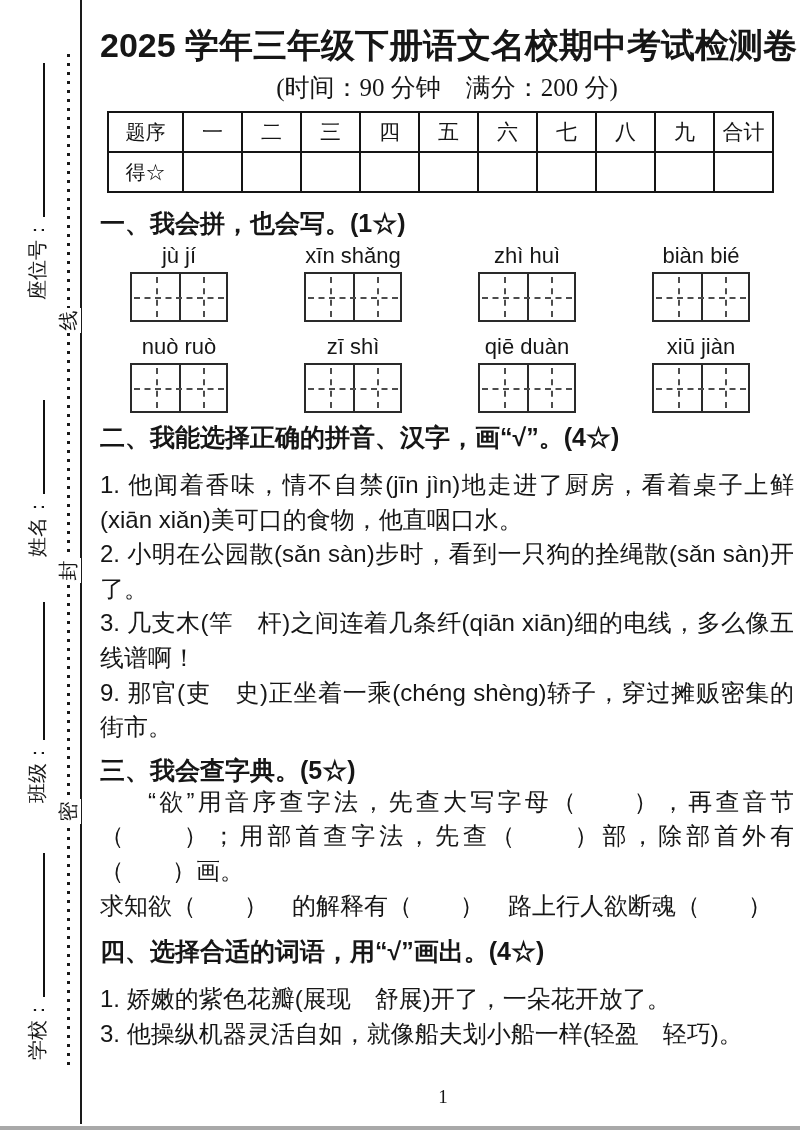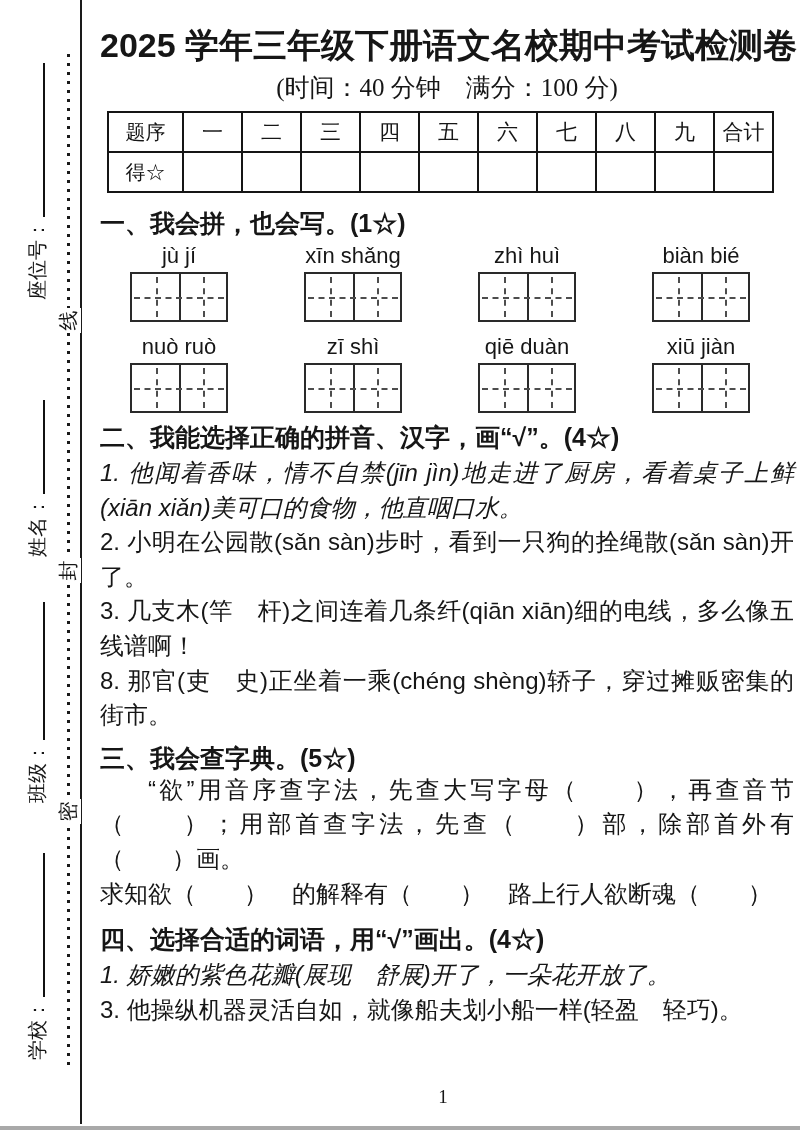--- a/index.html
+++ b/index.html
@@ -146,21 +146,21 @@
   .py-box .hdash {
     position: absolute; left: 2px; right: 2px; top: 50%; height: 0;
     border-top: 2px dashed #4d4d4d;
   }
 
   .body-p {
     font-size: 24px;
     line-height: 34.6px;
     text-align: justify;
   }
-  .first-item { margin-top: 4px; font-style: italic; }
+  .first-item { margin-top: 16px; }
   .indent2 { text-indent: 2em; }
   .nowrap { white-space: nowrap; text-align: left; }
 
   .page-number {
     position: absolute;
     left: 96px; top: 1086px;
     width: 694px;
     text-align: center;
     font-size: 19px;
     font-family: "Liberation Serif", serif;
@@ -189,21 +189,21 @@
   <span class="blank"></span>
 </div>
 
 <div class="seal-char" style="top:333px;">线</div>
 <div class="seal-char" style="top:583px;">封</div>
 <div class="seal-char" style="top:824px;">密</div>
 
 <div class="main">
 
   <div class="exam-title">2025 学年三年级下册语文名校期中考试检测卷</div>
-  <div class="exam-subtitle">(时间：40 分钟　满分：100 分)</div>
+  <div class="exam-subtitle">(时间：90 分钟　满分：200 分)</div>
 
   <table class="score-table">
     <tbody>
         <tr>
       <td class="lbl" style="width:75px;">题序</td>
       <td>一</td>
       <td>二</td>
       <td>三</td>
       <td>四</td>
       <td>五</td>
@@ -306,21 +306,21 @@
         <div class="mid-solid"></div>
         <div class="hdash"></div>
       </div>
     </div>
   </div>
 
   <div class="sec-heading mt-sec2">二、我能选择正确的拼音、汉字，画“√”。(4☆)</div>
   <p class="body-p first-item">1. 他闻着香味，情不自禁(jīn jìn)地走进了厨房，看着桌子上鲜(xiān xiǎn)美可口的食物，他直咽口水。</p>
   <p class="body-p">2. 小明在公园散(sǎn sàn)步时，看到一只狗的拴绳散(sǎn sàn)开了。</p>
   <p class="body-p">3. 几支木(竿　杆)之间连着几条纤(qiān xiān)细的电线，多么像五线谱啊！</p>
-  <p class="body-p">8. 那官(吏　史)正坐着一乘(chéng shèng)轿子，穿过摊贩密集的街市。</p>
+  <p class="body-p">9. 那官(吏　史)正坐着一乘(chéng shèng)轿子，穿过摊贩密集的街市。</p>
 
   <div class="sec-heading mt-sec3">三、我会查字典。(5☆)</div>
   <p class="body-p indent2">“欲”用音序查字法，先查大写字母（　　），再查音节（　　）；用部首查字法，先查（　　）部，除部首外有（　　）画。</p>
   <p class="body-p nowrap">求知欲（　　）　的解释有（　　）　路上行人欲断魂（　　）</p>
 
   <div class="sec-heading mt-sec4">四、选择合适的词语，用“√”画出。(4☆)</div>
   <p class="body-p first-item">1. 娇嫩的紫色花瓣(展现　舒展)开了，一朵花开放了。</p>
   <p class="body-p">3. 他操纵机器灵活自如，就像船夫划小船一样(轻盈　轻巧)。</p>
 
 </div>

